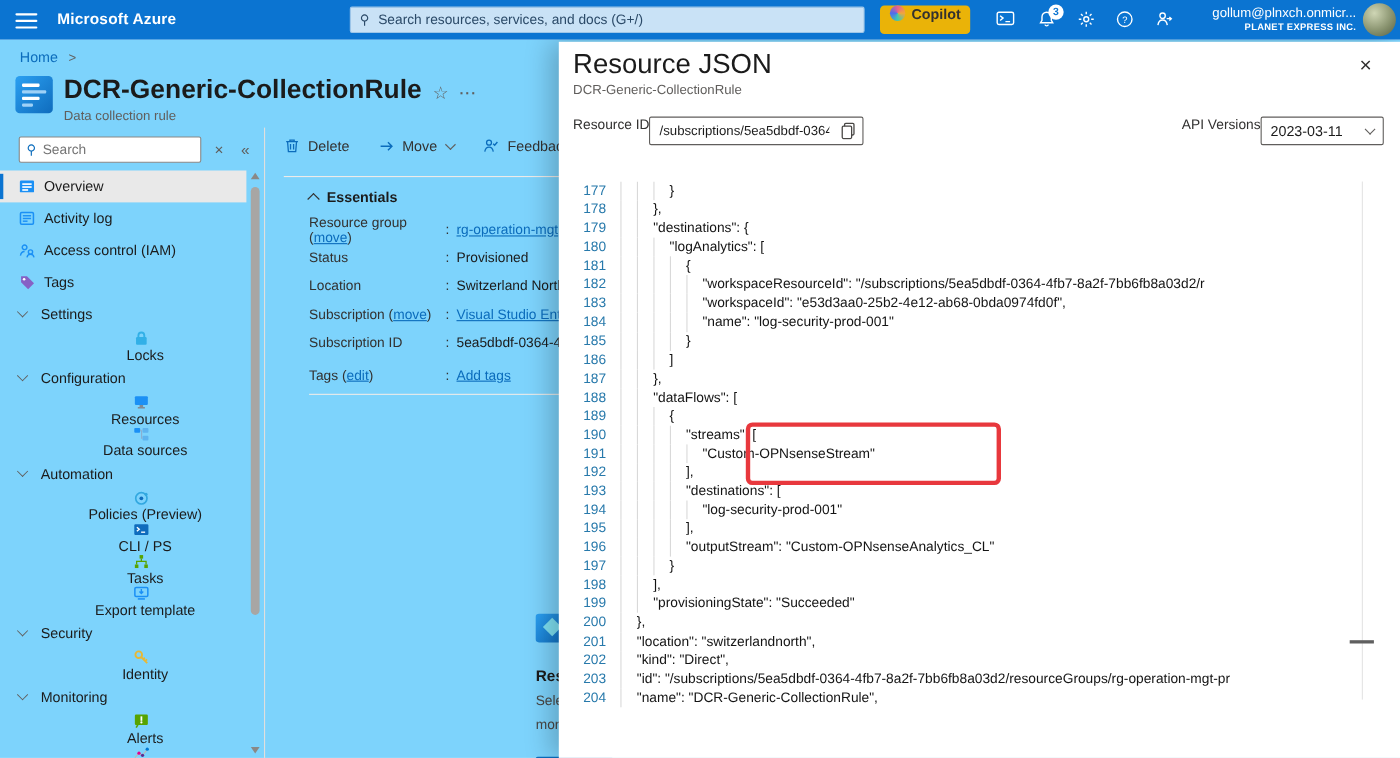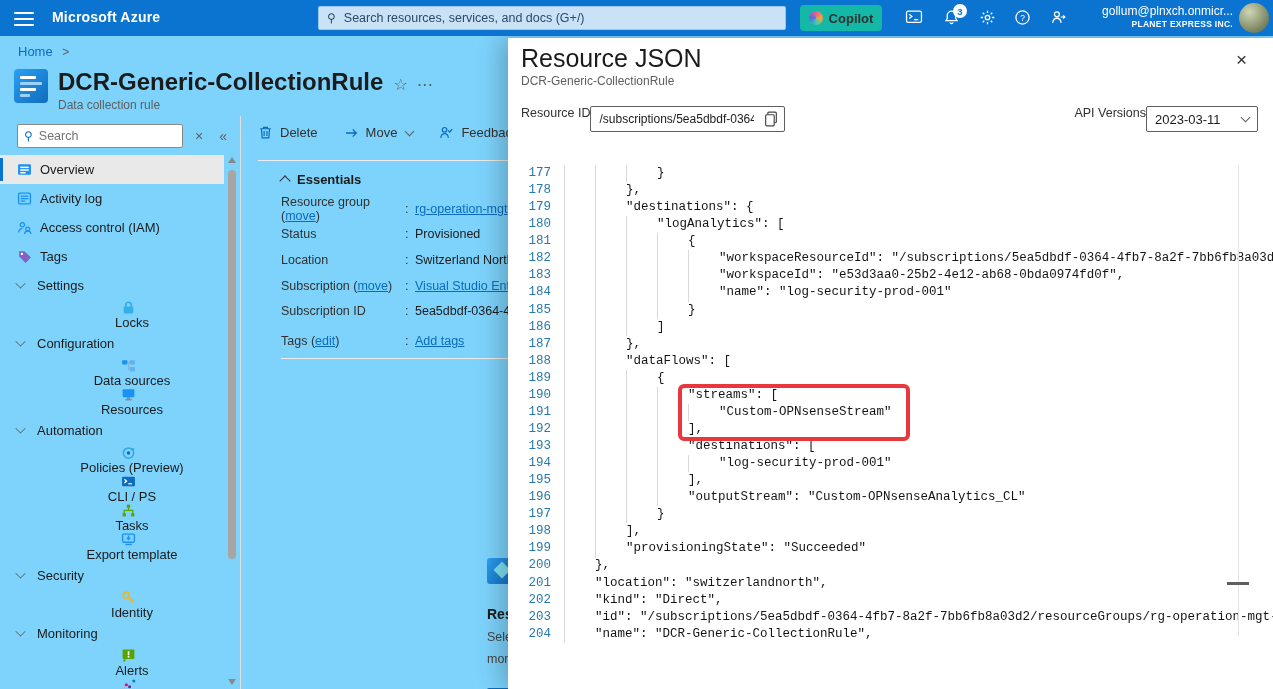--- a/index.html
+++ b/index.html
@@ -9,21 +9,21 @@
   
   .topbar { position:absolute; top:0; left:0; width:100%; height:36px; background:#0b74d1; color:#fff; z-index:20; }
   .topbar * { color:#fff; }
   .hamburger { position:absolute; left:10px; top:8px; width:28px; height:20px; cursor:pointer; }
   .hamburger span { display:block; height:2px; background:#fff; margin:4px 4px; border-radius:1px; }
   .brand { position:absolute; left:52px; top:9px; font-size:14px; font-weight:bold; letter-spacing:.2px; }
   .tb-search { position:absolute; left:318px; top:6px; width:468px; height:24px; background:#c9e2f6; border:1px solid #9ec6e8; border-radius:2px; display:flex; align-items:center; padding:0 8px; }
   .tb-search input { flex:1; border:0; background:transparent; outline:none; font-size:12.5px; color:#1e3a56; }
   .tb-search input::placeholder { color:#2b4a68; opacity:1; }
   .tb-search .mag { margin-right:8px; font-size:12px; color:#2b4a68; }
-  .copilot { position:absolute; left:800px; top:5px; width:82px; height:26px; background:#14b8a6; border-radius:4px; display:flex; align-items:center; justify-content:center; gap:6px; cursor:pointer; }
+  .copilot { position:absolute; left:800px; top:5px; width:82px; height:26px; background:#eab308; border-radius:4px; display:flex; align-items:flex-start; justify-content:center; gap:6px; cursor:pointer; }
   .copilot .cp-ico { width:14px; height:14px; border-radius:50%; background:conic-gradient(#e8618c,#f2a53a,#3dcbb1,#4f6bed,#e8618c); }
   .copilot .cp-lbl { color:#323130; font-size:13px; font-weight:bold; }
   .tb-ico { position:absolute; top:9px; width:18px; height:18px; cursor:pointer; }
   .tb-user { position:absolute; right:40px; top:4px; text-align:right; line-height:1.25; cursor:pointer; }
   .tb-user .em { font-size:12px; }
   .tb-user .org { font-size:8.5px; font-weight:bold; letter-spacing:.3px; }
   .avatar { position:absolute; right:4px; top:3px; width:30px; height:30px; border-radius:50%; background:radial-gradient(circle at 35% 30%, #cfd6b5, #8a9470 55%, #555e42); cursor:pointer; }
   .badge { position:absolute; top:-5px; right:-6px; width:14px; height:14px; background:#fff; border-radius:50%; font-size:9.5px; font-weight:bold; color:#0b74d1 !important; display:flex; align-items:center; justify-content:center; }
 
   
@@ -105,21 +105,21 @@
   .fld { display:flex; flex-direction:row; }
   .fld.grow { flex:1; }
   .fld label { font-size:12.5px; color:#323130; margin-bottom:6px; }
   .rid-wrap { position:relative; height:26px; }
   .rid-wrap input { width:100%; height:26px; border:1px solid #605e5c; border-radius:2px; font-size:12px; color:#1b1b1b; padding:0 30px 0 8px; outline:none; font-family:"Liberation Sans",sans-serif; background:#fff; }
   .copy-ic { position:absolute; right:7px; top:5px; cursor:pointer; }
   .api-sel { width:112px; height:26px; border:1px solid #605e5c; border-radius:2px; display:flex; align-items:center; padding:0 8px; font-size:13px; color:#1b1b1b; cursor:pointer; }
   .api-sel .dd-chev { margin-left:auto; }
 
   
-  .code-wrap { position:absolute; left:12px; right:0; top:127px; bottom:45px; overflow:hidden; font-family:Liberation Mono, monospace; font-size:12.5px; line-height:17.07px; }
+  .code-wrap { position:absolute; left:12px; right:0; top:127px; bottom:45px; overflow:hidden; font-family:Liberation Sans, sans-serif; font-size:12.5px; line-height:17.07px; }
   .cl-row { display:flex; white-space:pre; }
   .ln { width:31px; text-align:right; padding-right:0; color:#2779ab; flex:none; }
   .lc { padding-left:13px; color:#141414; }
   .ig { display:inline-block; border-left:1px solid #d9d9d9; }
   .hl-box { position:absolute; left:170px; top:346px; width:232px; height:57px; border:4px solid #e8383d; border-radius:6px; z-index:6; pointer-events:none; }
   .code-track { position:absolute; right:34px; top:127px; bottom:53px; width:1px; background:#e4e4e4; }
   .code-marker { position:absolute; right:24px; top:544px; width:22px; height:3px; background:#5f5f5f; cursor:pointer; }
 </style>
 </head>
 <body>
@@ -257,34 +257,34 @@
                 <path d="M4.5 6.2V4.6a2.5 2.5 0 0 1 5 0v1.6" stroke="#32b0e7" stroke-width="1.6" fill="none"></path>
               </svg></span>
             <span>Locks</span>
           </div>
           <div class="sb-row t-group">
             <span class="chev"></span>
             <span>Configuration</span>
           </div>
           <div class="sb-row t-child">
             <span class="ico"><svg width="15" height="15" viewBox="0 0 14 14">
+                <rect x="1.5" y="2" width="11" height="7.5" rx="1" fill="#1b90f5"></rect>
+                <rect x="5.5" y="9.5" width="3" height="1.7" fill="#7f8b96"></rect>
+                <rect x="4" y="11.2" width="6" height="1.3" fill="#7f8b96"></rect>
+              </svg></span>
+            <span>Resources</span>
+          </div>
+          <div class="sb-row t-child">
+            <span class="ico"><svg width="15" height="15" viewBox="0 0 14 14">
                 <rect x="1" y="2" width="5" height="4" rx=".8" fill="#1b90f5"></rect>
                 <rect x="8" y="2" width="5" height="4" rx=".8" fill="#5fb4ef"></rect>
                 <rect x="8" y="8.5" width="5" height="4" rx=".8" fill="#5fb4ef"></rect>
                 <path d="M6 4h1.2M7.2 4v6.5h.8" stroke="#8aafd0" fill="none"></path>
               </svg></span>
             <span>Data sources</span>
-          </div>
-          <div class="sb-row t-child">
-            <span class="ico"><svg width="15" height="15" viewBox="0 0 14 14">
-                <rect x="1.5" y="2" width="11" height="7.5" rx="1" fill="#1b90f5"></rect>
-                <rect x="5.5" y="9.5" width="3" height="1.7" fill="#7f8b96"></rect>
-                <rect x="4" y="11.2" width="6" height="1.3" fill="#7f8b96"></rect>
-              </svg></span>
-            <span>Resources</span>
           </div>
           <div class="sb-row t-group">
             <span class="chev"></span>
             <span>Automation</span>
           </div>
           <div class="sb-row t-child">
             <span class="ico"><svg width="15" height="15" viewBox="0 0 14 14">
                 <circle cx="7" cy="7.5" r="4.8" fill="none" stroke="#32a8e0" stroke-width="1.4"></circle>
                 <circle cx="7" cy="7.5" r="1.6" fill="#0f6cbd"></circle>
                 <circle cx="11" cy="4" r="1.3" fill="#32a8e0"></circle>

